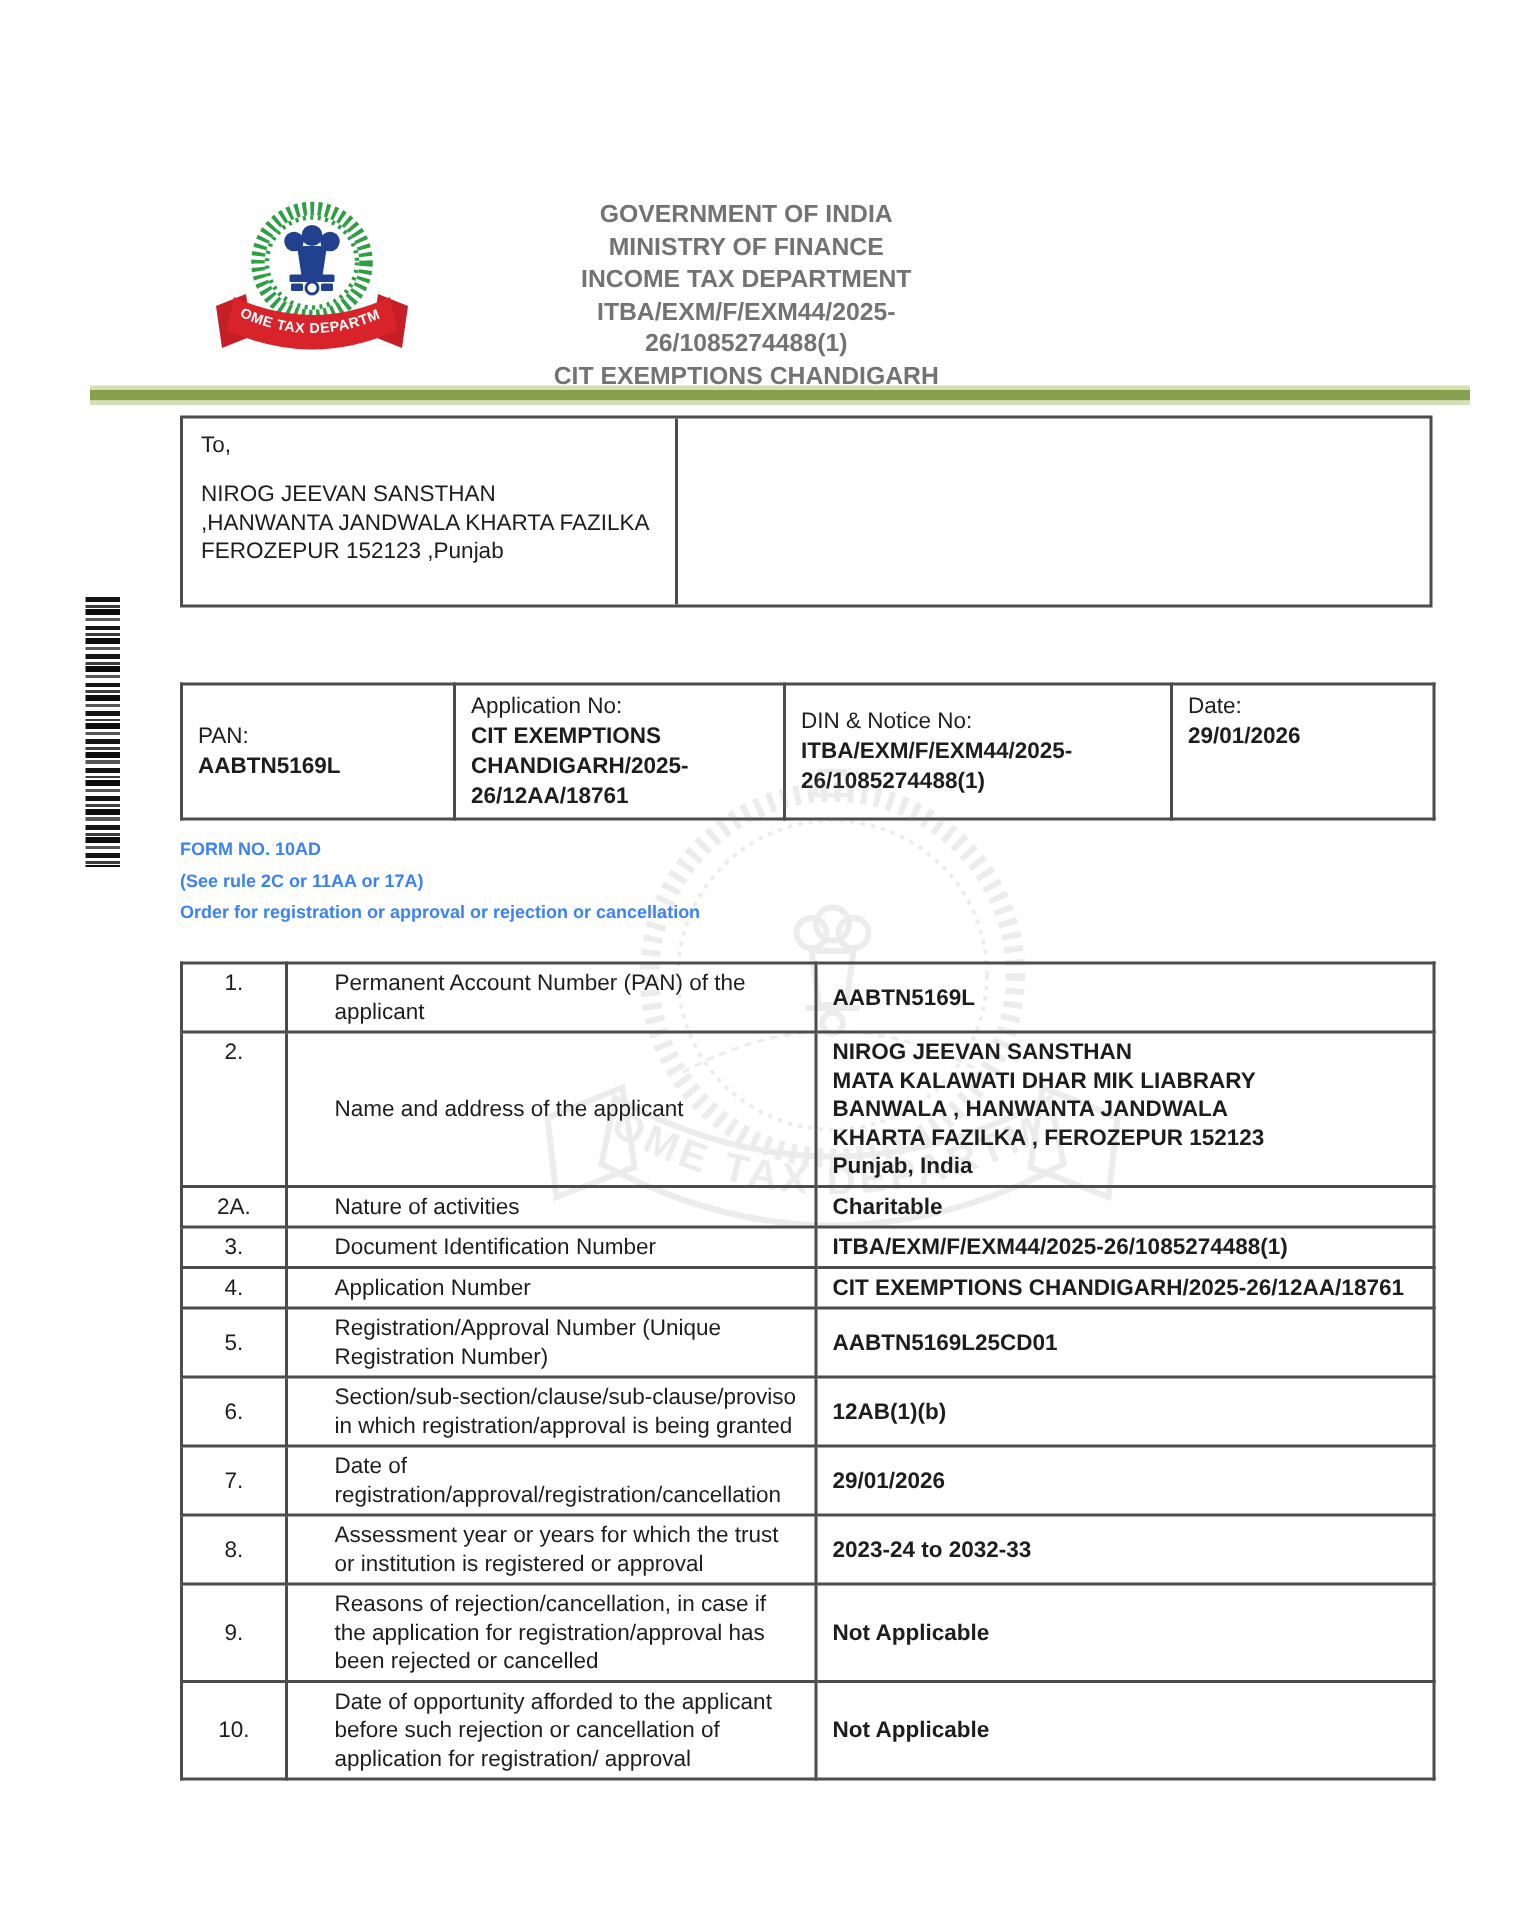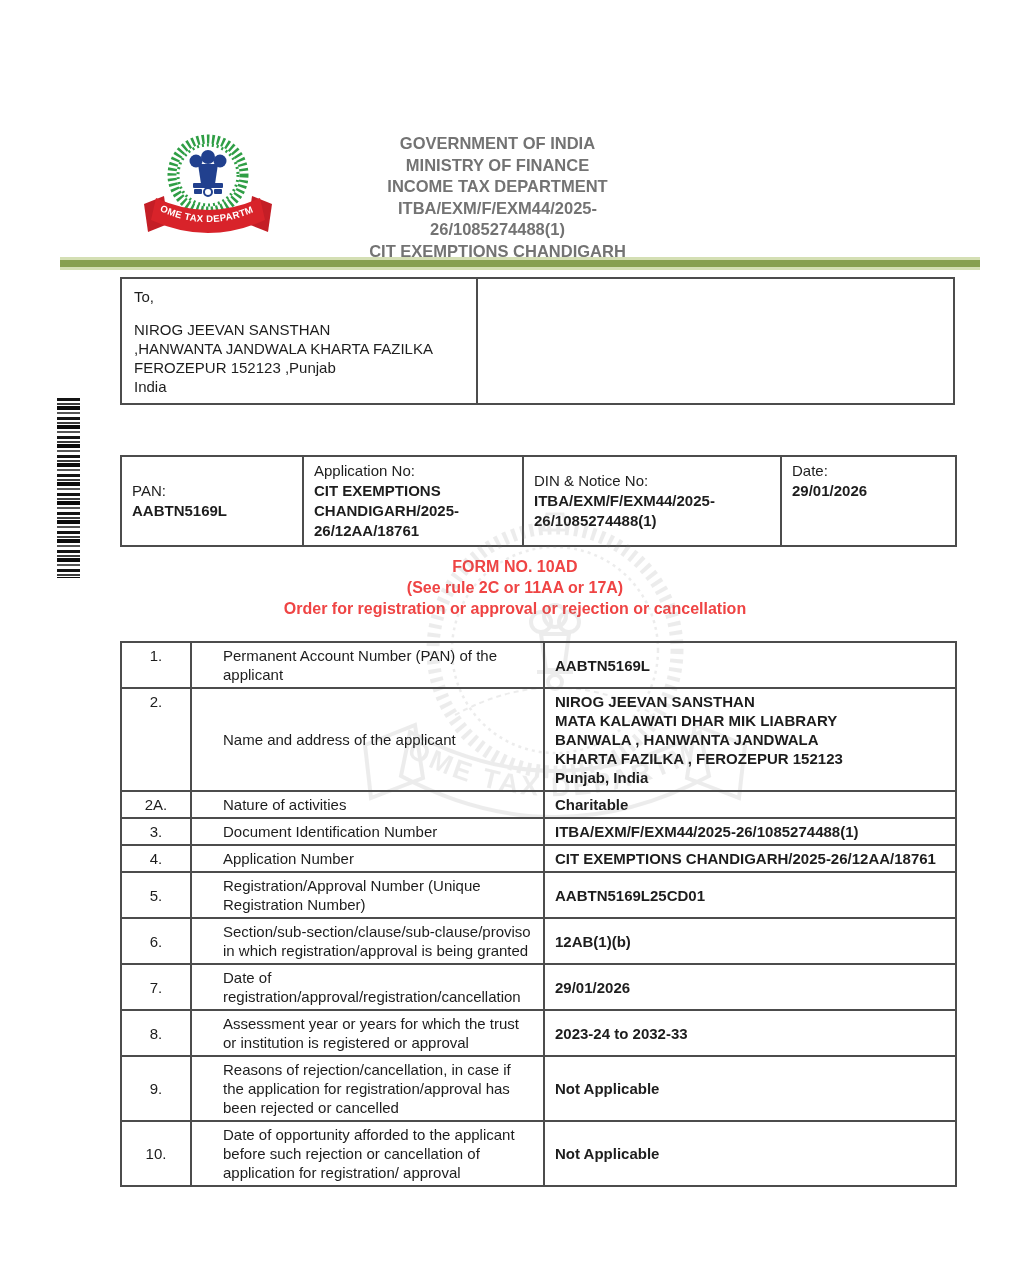--- a/index.html
+++ b/index.html
@@ -16,21 +16,21 @@
   }
   .green-rule{position:absolute;left:60px;top:257px;width:920px;}
   .green-rule .lt{height:3px;background:#d4dfb4;}
   .green-rule .dk{height:7px;background:#87a050;}
 
   
   .recipient-box{
     position:absolute;left:120px;top:277px;width:835px;height:128px;
     border:2px solid #4c4c4c;box-sizing:border-box;display:flex;
   }
-  .recipient-left{width:356px;border-right:2px solid #4c4c4c;box-sizing:border-box;
+  .recipient-left{width:330px;border-right:2px solid #4c4c4c;box-sizing:border-box;
     padding:8px 12px;font-size:15px;line-height:19px;}
   .recipient-right{flex:1;}
   .salutation{margin-bottom:14px;}
 
   
   .barcode{
     position:absolute;left:57px;top:398px;width:23px;height:180px;
     background:repeating-linear-gradient(to bottom,
       #141414 0px 3px,#ffffff 3px 5px,
       #3c3c3c 5px 7px,#ffffff 7px 8px,
@@ -43,22 +43,22 @@
   .meta-table{position:absolute;left:120px;top:455px;width:835px;table-layout:fixed;}
   .meta-table td{
     border:2px solid #4c4c4c;vertical-align:middle;padding:4px 10px;
     font-size:15px;line-height:20px;overflow-wrap:break-word;
   }
   .meta-table td.va-top{vertical-align:top;}
   .meta-table .val{font-weight:bold;}
 
   
   .form-title{
-    position:absolute;left:120px;top:556px;width:790px;text-align:center;
-    font-weight:bold;font-size:16px;line-height:21px;color:#ef4444;
+    position:absolute;left:120px;top:556px;width:790px;
+    font-weight:bold;font-size:12px;line-height:21px;color:#3b82f6;
   }
 
   
   .watermark{position:absolute;left:305px;top:510px;width:500px;height:360px;opacity:0.14;pointer-events:none;}
 
   
   .details-table{position:absolute;left:120px;top:641px;width:835px;table-layout:fixed;}
   .details-table td{
     border:2px solid #4c4c4c;padding:3px 10px;font-size:15px;line-height:19px;
     overflow-wrap:break-word;background:transparent;
@@ -120,21 +120,20 @@
       <div class="dk"></div>
       <div class="lt"></div>
   </div>
 
   <div class="recipient-box">
     <div class="recipient-left">
       <div class="salutation">To,</div>
       <div>NIROG JEEVAN SANSTHAN</div>
       <div>,HANWANTA JANDWALA KHARTA FAZILKA</div>
       <div>FEROZEPUR 152123 ,Punjab</div>
-      <div>India</div>
     </div>
     <div class="recipient-right"></div>
   </div>
 
   <div class="barcode"></div>
 
   <table class="meta-table">
     <colgroup>
         <col style="width:182px">
         <col style="width:220px">

